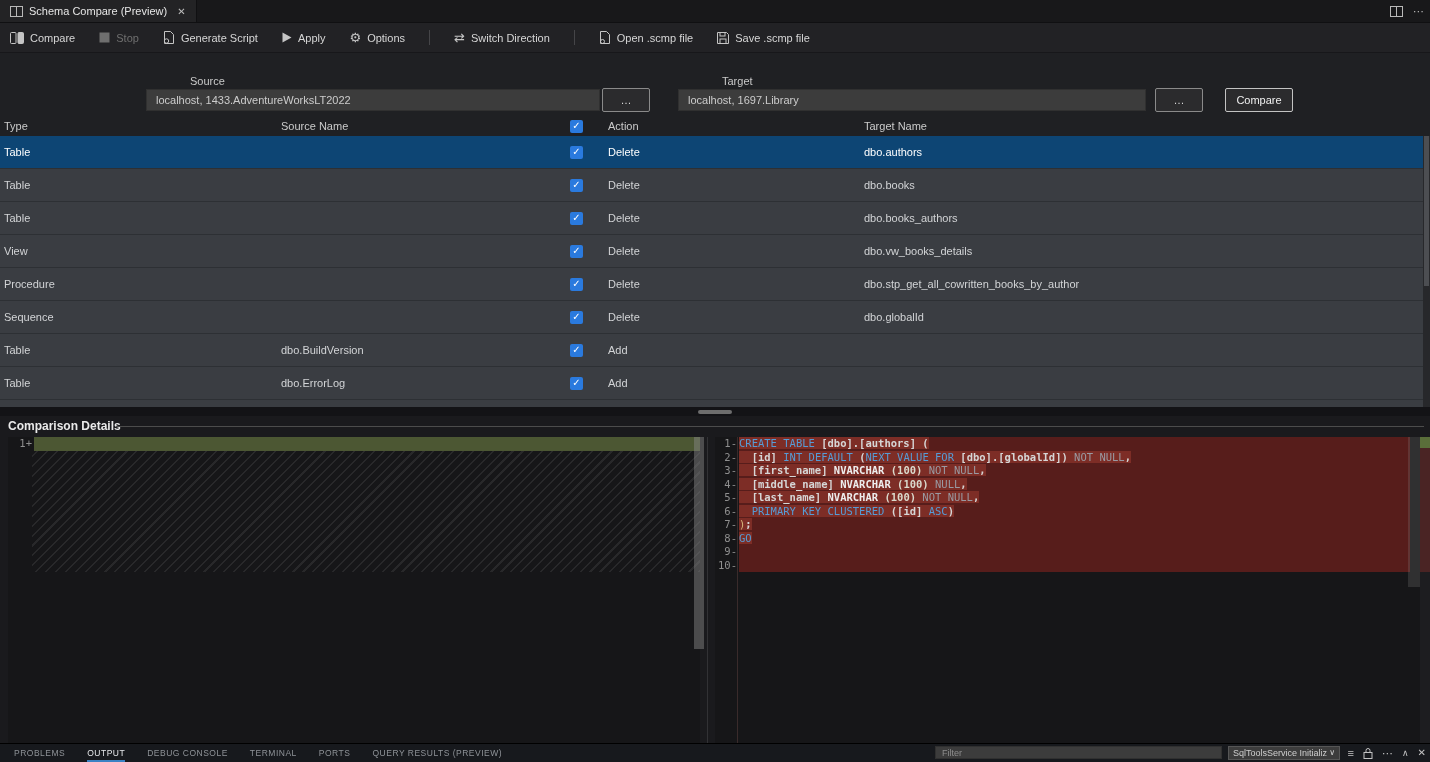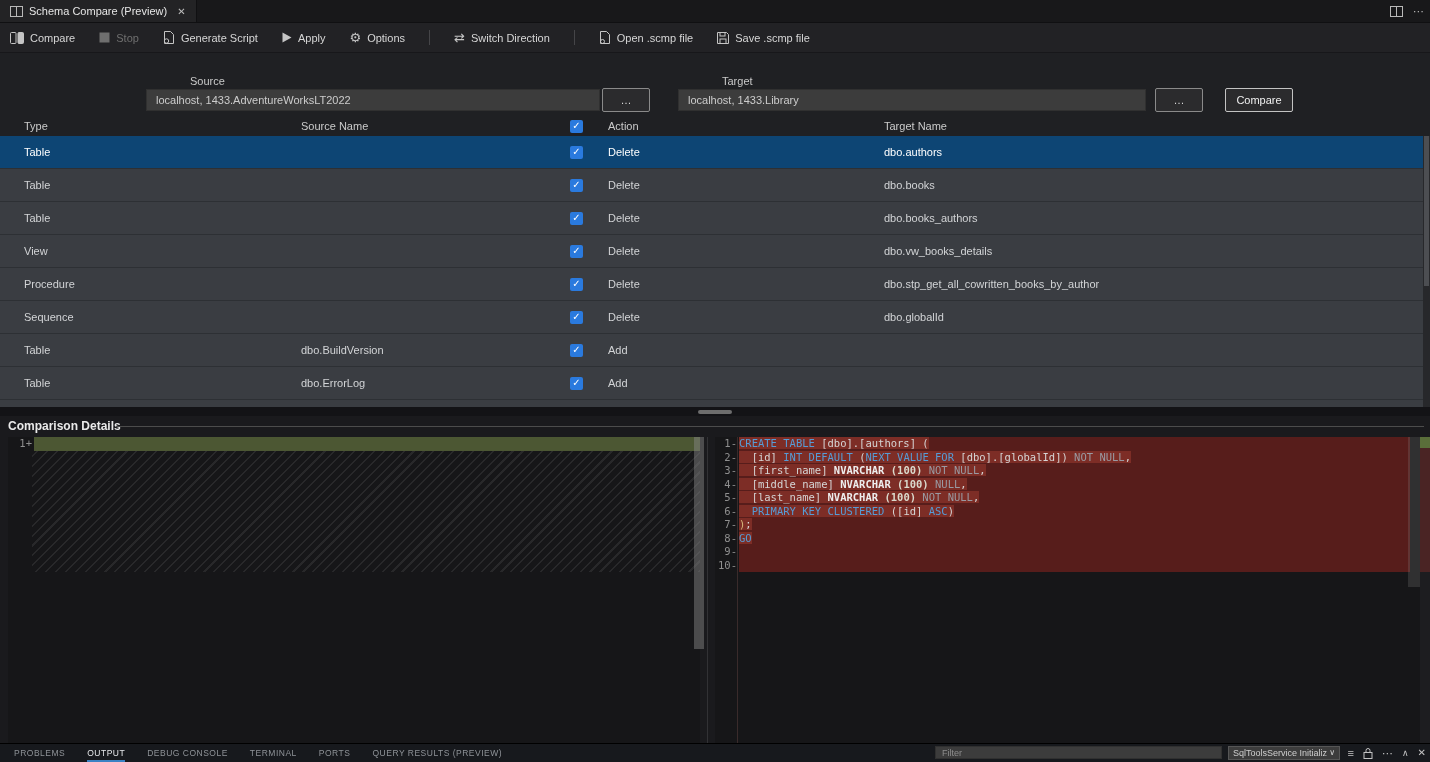--- a/index.html
+++ b/index.html
@@ -28,21 +28,21 @@
   .conn-input{position:absolute;height:22px;background:#3c3c3c;color:#cccccc;border:1px solid #303030;
               font-size:11px;display:flex;align-items:center;padding:0 9px;box-sizing:border-box;}
   .browse-btn{position:absolute;width:48px;height:24px;background:#2b2b2d;border:1px solid #8a8a8a;border-radius:2px;
               color:#d8d8d8;display:flex;align-items:center;justify-content:center;font-size:11px;cursor:pointer;box-sizing:border-box;}
   .compare-btn{position:absolute;width:68px;height:24px;background:#2b2b2d;border:1px solid #c3c3c3;border-radius:2px;
               color:#f0f0f0;display:flex;align-items:center;justify-content:center;font-size:11px;cursor:pointer;box-sizing:border-box;}
 
   
   .grid-cols{display:grid;grid-template-columns:277px 293px 24px 266px 286px 1fr;align-items:center;}
   .thead{position:absolute;top:116px;left:0;right:0;height:20px;color:#cbcbcb;font-size:11px;}
-  .thead .c,.trow .c{padding-left:24px;white-space:nowrap;overflow:hidden;}
+  .thead .c,.trow .c{padding-left:4px;white-space:nowrap;overflow:hidden;}
   .tbody{position:absolute;top:136px;left:0;right:0;height:324px;overflow:hidden;}
   .trow{height:32px;background:var(--row-bg);border-top:1px solid #2d3034;color:#d2d4d6;font-size:11px;}
   .trow:first-child{border-top:none;}
   .trow.selected{background:var(--selection-blue);color:#ffffff;}
   .checkbox{width:13px;height:13px;background:var(--checkbox-blue);border-radius:2px;display:flex;align-items:center;
             justify-content:center;cursor:pointer;}
   .checkbox .check{color:#fff;font-size:10px;line-height:1;}
   .vscroll-table{position:absolute;right:0;top:136px;width:7px;height:271px;background:#27282b;}
   .vscroll-table .thumb{position:absolute;top:0;left:1px;width:5px;height:150px;background:#4c4e52;}
 
@@ -65,21 +65,21 @@
   .dline{position:relative;height:13.5px;white-space:pre;display:flex;}
   .gut{width:24px;text-align:right;color:#8f8f8f;flex:none;padding-right:2px;}
   .pane-right .gut{width:22px;}
   .lcontent{flex:1;}
   .line-ins{background:var(--diff-insert-line);}
   .rline .lcontent{background:var(--diff-delete-line);margin-right:20px;}
   .rline .hl{background:var(--diff-delete-inline);}
   .hatch{position:absolute;left:24px;right:0;top:13.5px;height:121px;
          background:repeating-linear-gradient(-45deg, rgba(200,200,200,0.10) 0 1.5px, rgba(0,0,0,0) 1.5px 7px);}
   .tok.kw{color:#569cd6;}
-  .tok.id{color:#d6d6d6;}
+  .tok.id{color:#d6d6d6;font-weight:bold;}
   .tok.dim{color:#9a9aa2;}
   .tok.type{color:#ededed;font-weight:bold;}
   .tok.num{color:#dadacd;font-weight:bold;}
   .tok.paren{color:#d7ba7d;}
 
   .scroll-left{position:absolute;left:686px;top:0;width:10px;height:212px;background:rgba(140,140,140,0.45);}
   .scroll-right{position:absolute;right:10px;top:0;width:12px;height:150px;background:rgba(140,140,140,0.22);}
   .ruler{position:absolute;right:0;top:0;width:10px;bottom:0;background:#1d1d20;}
   .ruler .mark-green{position:absolute;top:0;left:0;right:0;height:11px;background:#5a6e3a;}
   .ruler .mark-red{position:absolute;top:11px;left:0;right:0;height:124px;background:#4a2424;}
@@ -175,21 +175,21 @@
       </svg>
       <span>Save .scmp file</span>
     </div>
   </div>
 
   <div class="conn-label" style="left:146px;top:75px;">Source</div>
   <div class="conn-input" style="left:146px;top:89px;width:454px;">localhost, 1433.AdventureWorksLT2022</div>
   <div class="browse-btn" style="left:602px;top:88px;">…</div>
 
   <div class="conn-label" style="left:678px;top:75px;">Target</div>
-  <div class="conn-input" style="left:678px;top:89px;width:468px;">localhost, 1433.Library</div>
+  <div class="conn-input" style="left:678px;top:89px;width:468px;">localhost, 1697.Library</div>
   <div class="browse-btn" style="left:1155px;top:88px;">…</div>
   <div class="compare-btn" style="left:1225px;top:88px;">Compare</div>
 
   <div class="thead grid-cols">
     <div class="c">Type</div>
     <div class="c">Source Name</div>
     <div class="c" style="padding-left:0;">
       <span class="checkbox">
           <span class="check">✓</span>
         </span>

